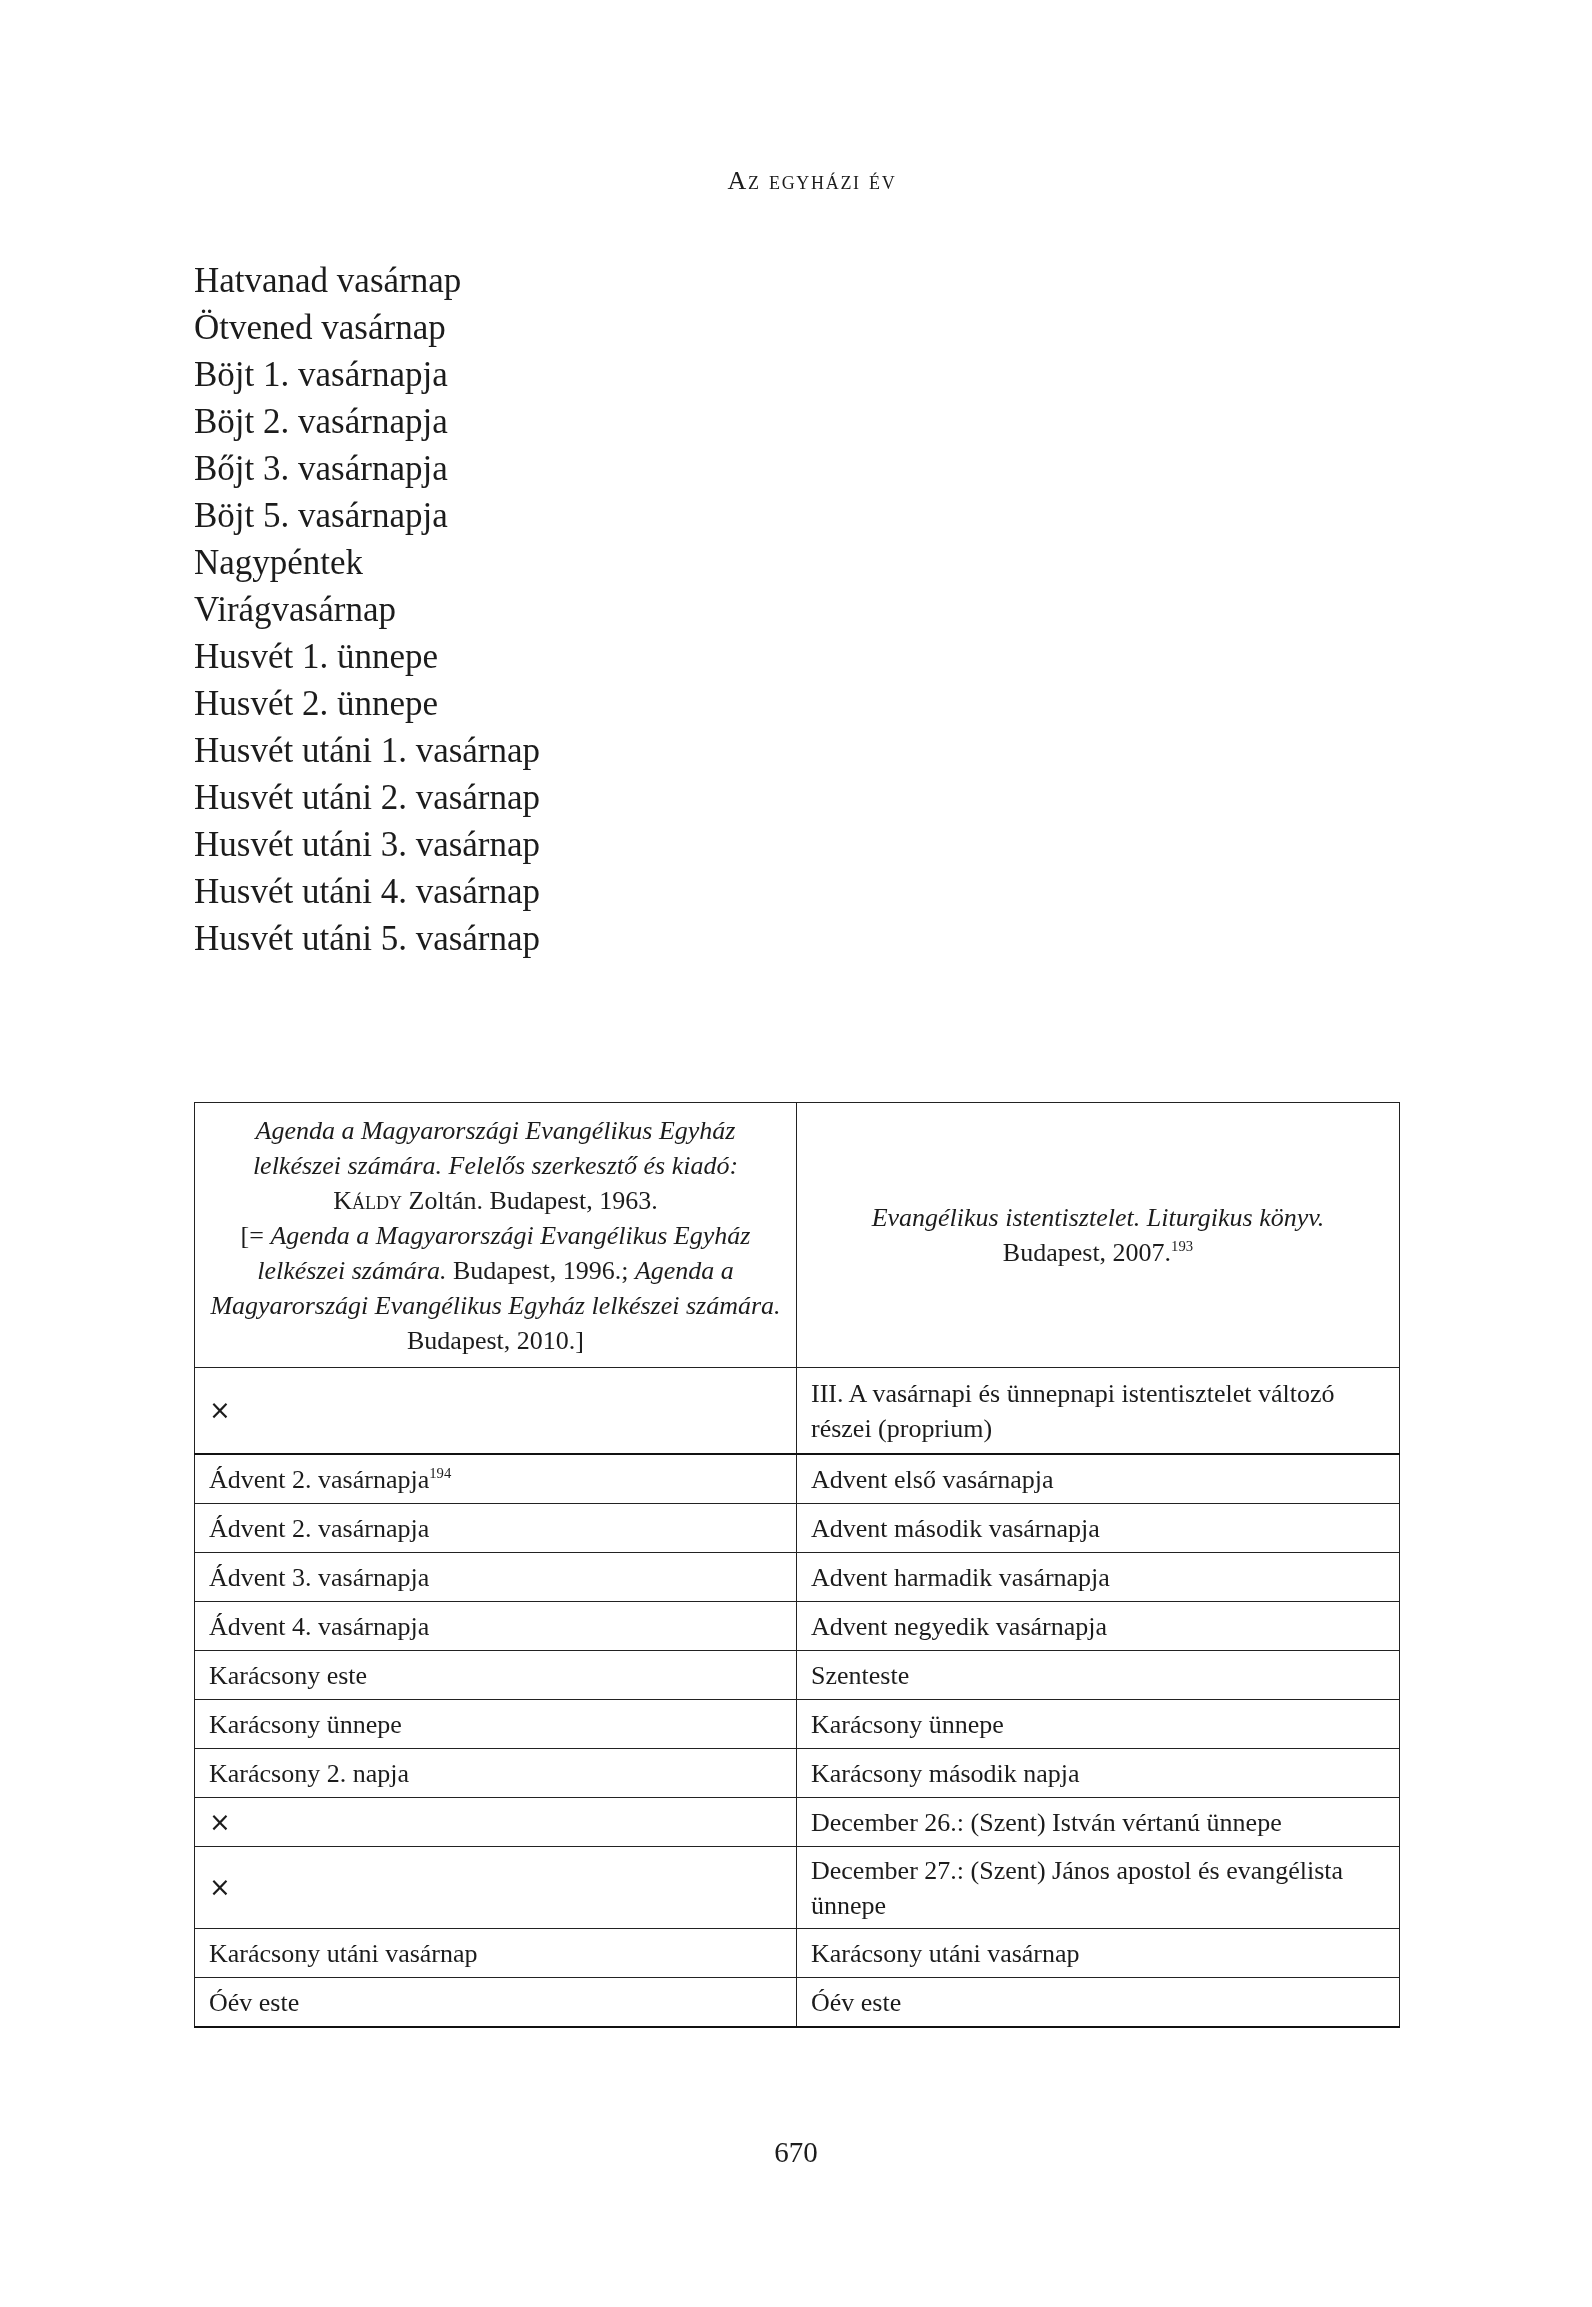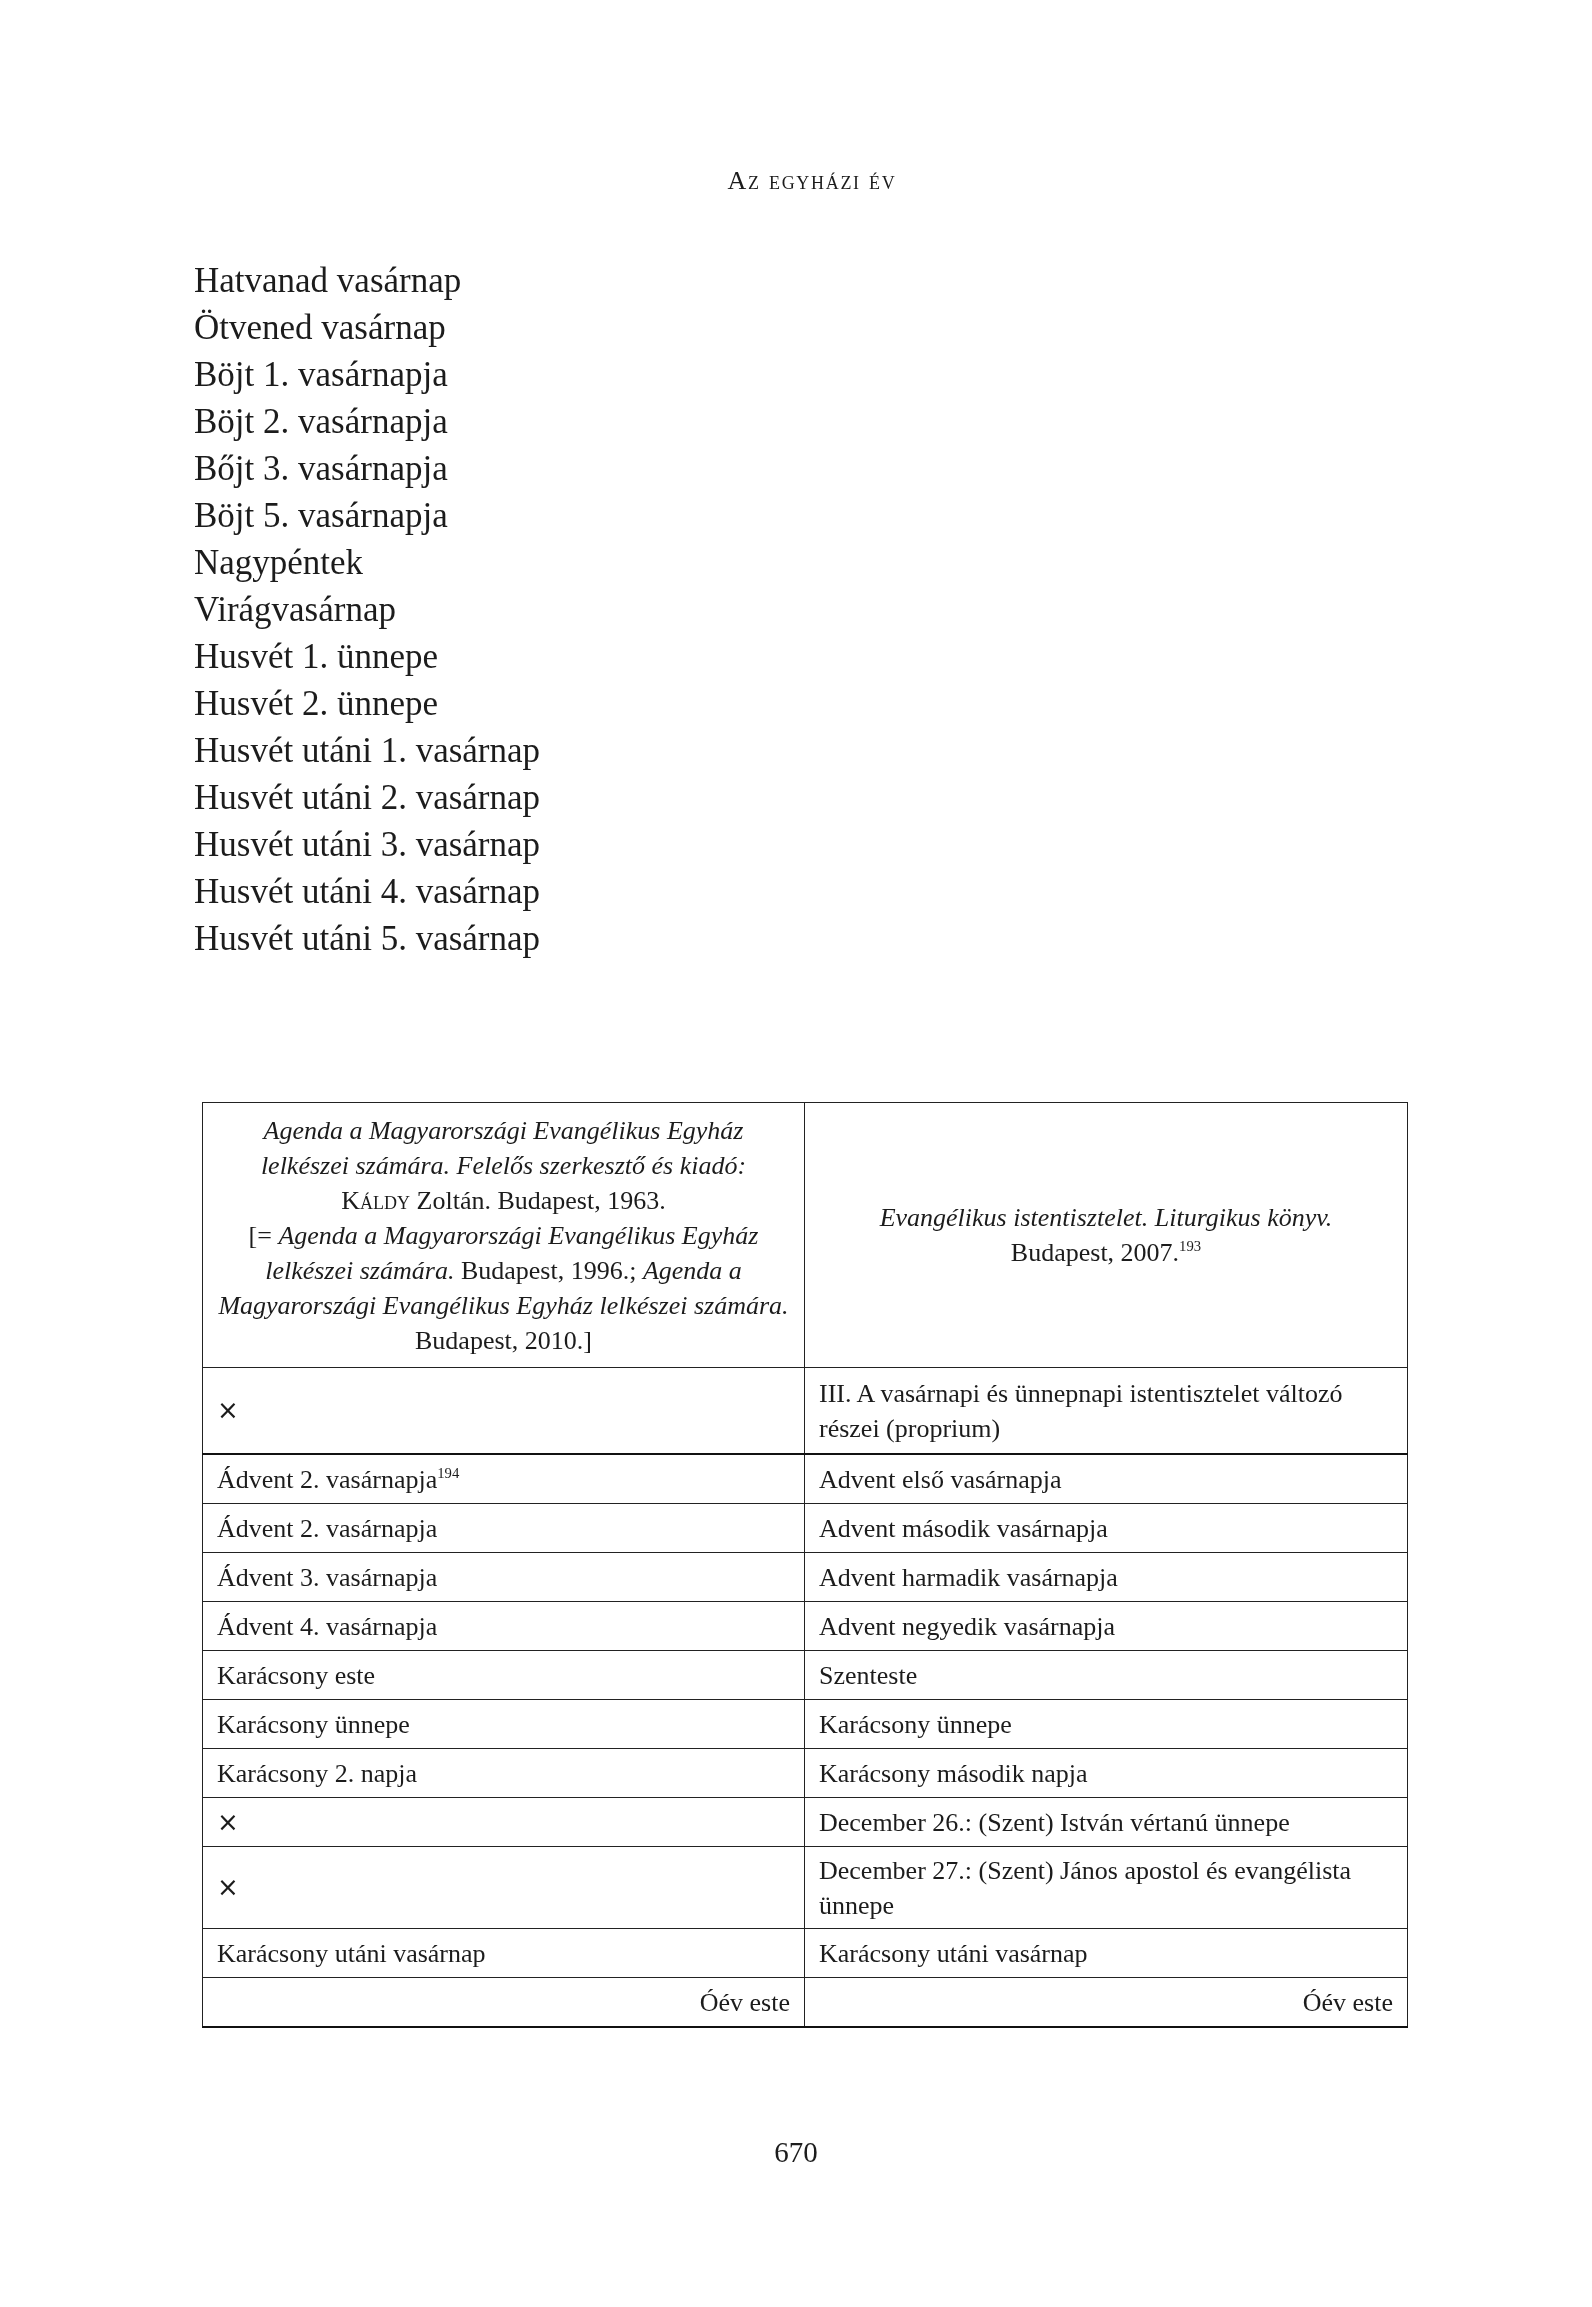--- a/index.html
+++ b/index.html
@@ -11,38 +11,38 @@
     position: absolute; top: 166px; left: 16px; width: 1592px; text-align: center;
     font-size: 26px; letter-spacing: 1.7px; font-variant: small-caps;
   }
   .list {
     position: absolute; left: 194px; top: 257px; margin: 0; padding: 0; list-style: none;
   }
   .list li {
     font-size: 35px; line-height: 47px; height: 47px; white-space: nowrap;
   }
   table.comp {
-    position: absolute; left: 202px; top: 1102px; width: 1205px;
+    position: absolute; left: 194px; top: 1102px; width: 1205px;
     border-collapse: collapse; table-layout: fixed;
   }
   table.comp col.c1 { width: 602px; }
   table.comp col.c2 { width: 603px; }
   table.comp td {
     border: 1.7px solid #222; padding: 0 14px; font-size: 26px; line-height: 35px;
     vertical-align: middle;
   }
   table.comp td + td { border-left: 1.3px solid #444; }
   .head-cell { text-align: center; height: 264px; padding: 0 21px; }
   .head-cell i { font-style: italic; }
   .sc { font-variant: small-caps; }
   sup { font-size: 14.7px; line-height: 0; vertical-align: 10.4px; }
   tr.section td { height: 85px; border-bottom: 2.6px solid #111; }
   tr.row td { height: 48px; }
   tr.row.tall td { height: 81px; }
-  tr.last td { border-bottom: 2.6px solid #111; text-align: right; }
+  tr.last td { border-bottom: 2.6px solid #111; }
   .cross { font-family: "DejaVu Sans", sans-serif; font-size: 22.5px; }
   .page-num {
     position: absolute; top: 2136px; left: 0; width: 1592px; text-align: center; font-size: 29px;
   }
 </style>
 </head>
 <body>
 
 <div class="running-head">Az egyházi év</div>
 

